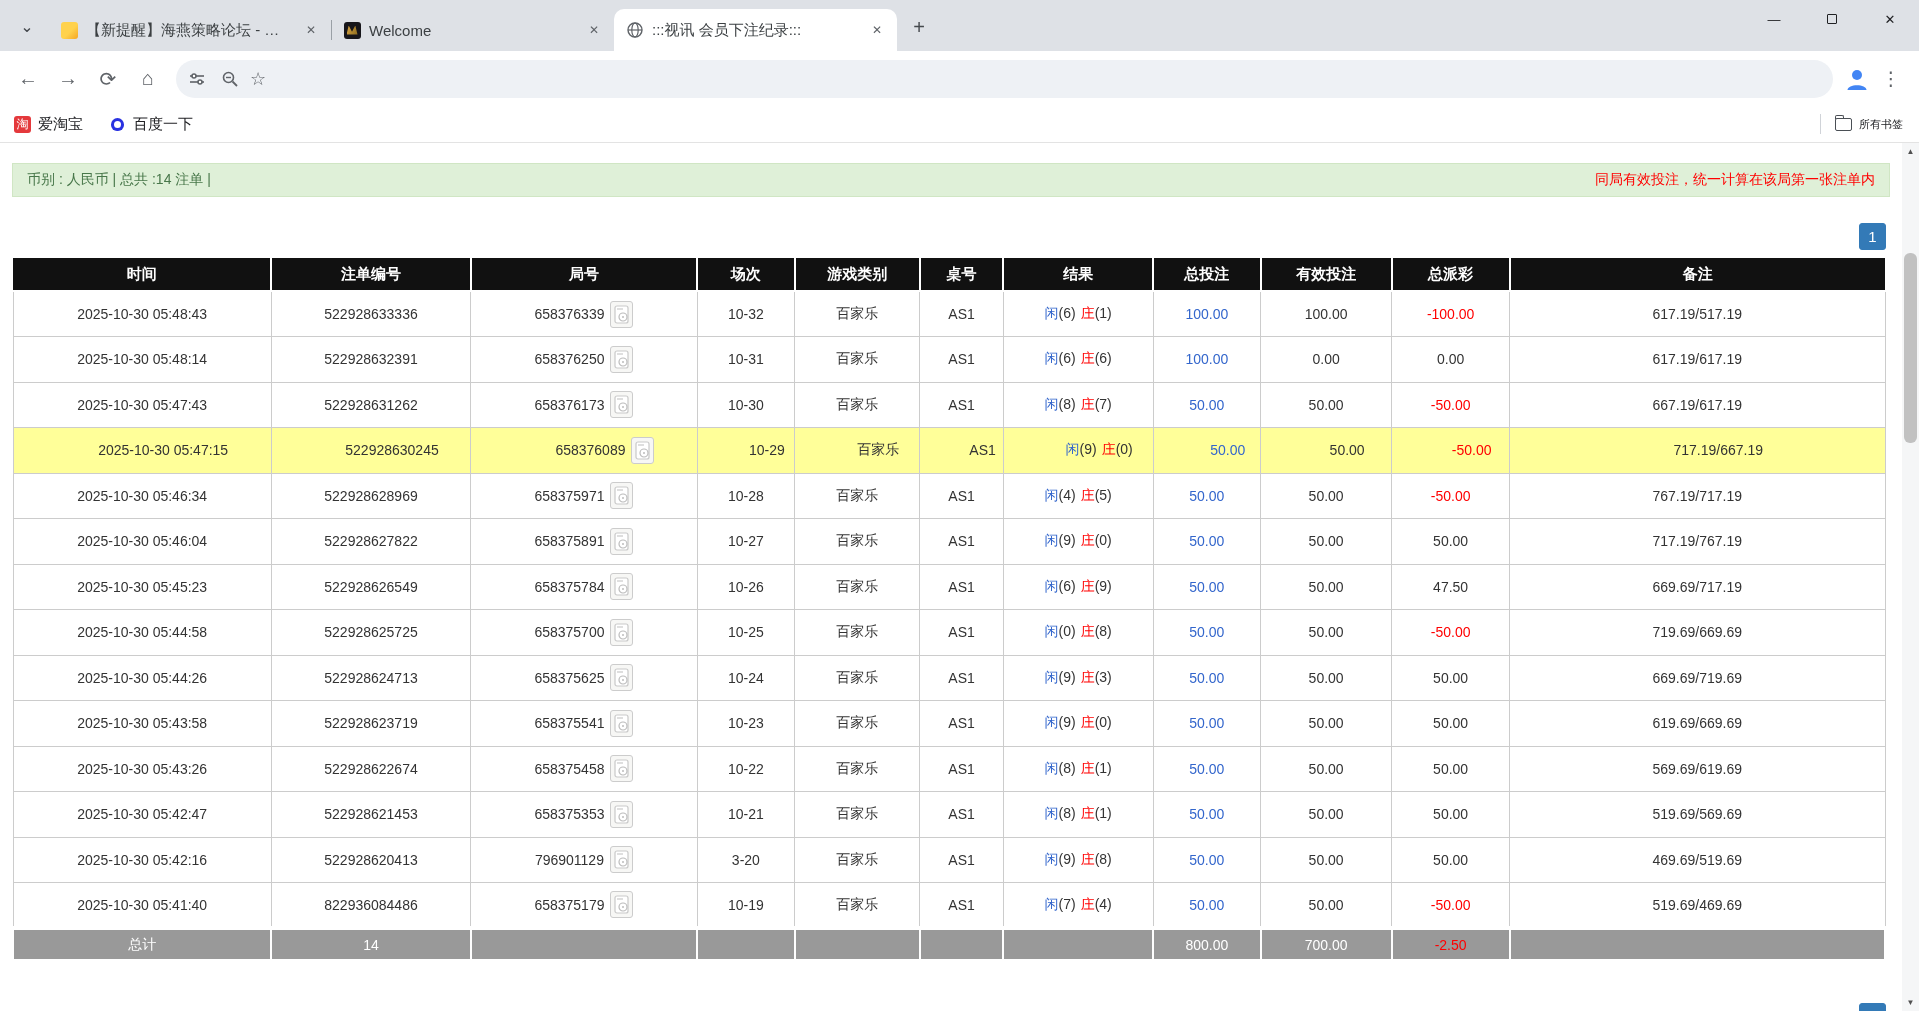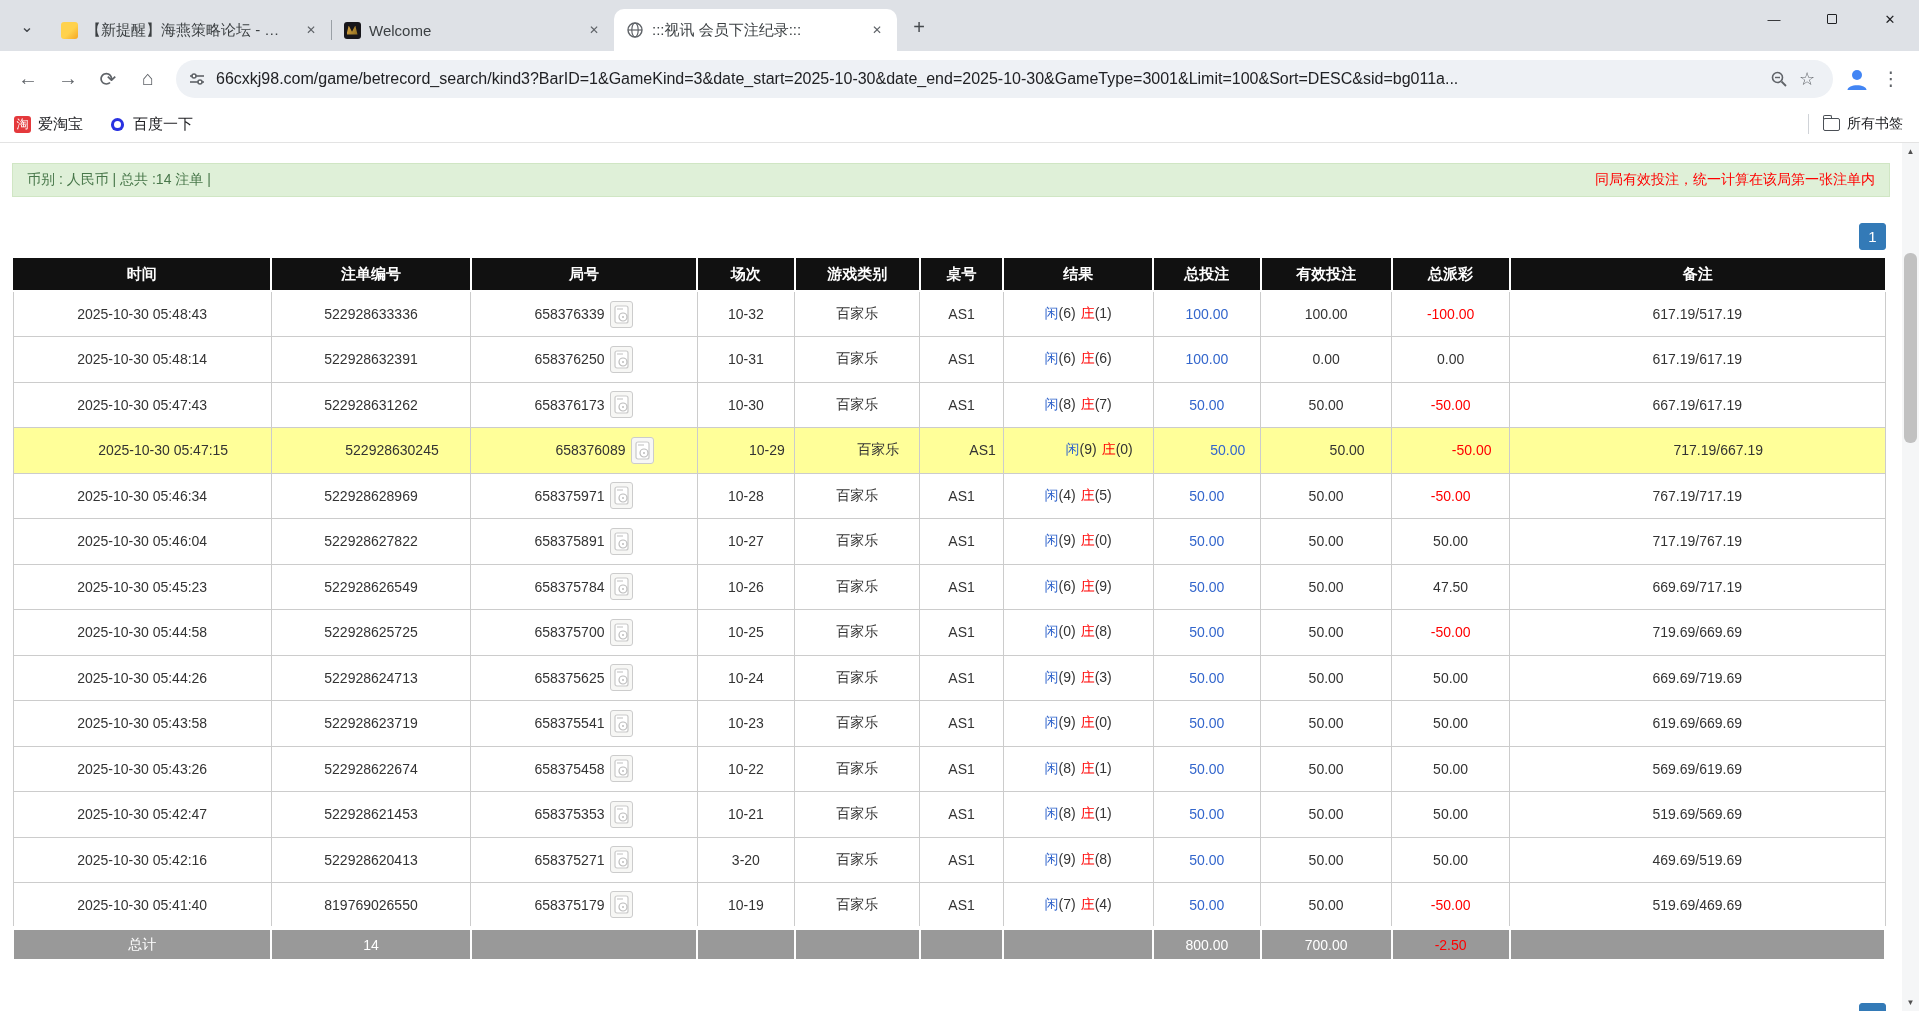--- a/index.html
+++ b/index.html
@@ -51,21 +51,21 @@
   .bm-ico { width:17px; height:17px; margin-right:7px; flex:none; }
   .tb-ico { background:#e4393c; border-radius:3px; color:#fff; font-size:12px; line-height:17px; text-align:center; }
   .bd-ico { position:relative; }
   .bd-ico .paw { position:absolute; left:2px; top:2px; width:13px; height:13px; background:#2932e1; border-radius:50% 50% 46% 46%; }
   .bd-ico .paw::before { content:""; position:absolute; left:3px; top:3px; width:7px; height:7px; border-radius:50%; background:#fff; }
   .bm-right { margin-left:auto; display:flex; align-items:center; }
   .bm-divider { width:1px; height:20px; background:#d0d3d8; margin-right:14px; }
   .folder-ico { width:17px; height:13px; border:1.4px solid #4a4f55; border-radius:2px; position:relative; margin-right:7px; }
   .folder-ico::before { content:""; position:absolute; left:-1px; top:-4px; width:7px; height:3px;
                         border:1.4px solid #4a4f55; border-bottom:none; border-radius:2px 2px 0 0; }
-  .bm-all { font-size:14px; color:#202124; cursor:pointer; display:flex; align-items:center; }
+  .bm-all { font-size:11px; color:#202124; cursor:pointer; display:flex; align-items:center; }
 
   
   .page { position:relative; height:868px; background:#fff; margin-right:17px; overflow:hidden; }
 
   .info-bar { margin:20px 12px 0 12px; height:34px; background:#dff0d8; border:1px solid #d0e6c4;
               display:flex; align-items:center; justify-content:space-between; padding:9px 14px; }
   .info-left { font-size:14px; color:#48774a; }
   .info-right { font-size:14px; color:#ff0000; }
 
   .pager-top { display:flex; justify-content:flex-end; margin:26px 16px 8px 0; }
@@ -157,21 +157,20 @@
       <span class="tune-icon">
         <svg width="18" height="18" viewBox="0 0 18 18">
             <g stroke="#5f6368" stroke-width="1.6" fill="none">
               <line x1="2" y1="6" x2="16" y2="6"></line>
               <line x1="2" y1="12" x2="16" y2="12"></line>
               <circle cx="6" cy="6" r="2" fill="#fff"></circle>
               <circle cx="12" cy="12" r="2" fill="#fff"></circle>
             </g>
           </svg>
       </span>
-      <span class="url-text">66cxkj98.com/game/betrecord_search/kind3?BarID=1&amp;GameKind=3&amp;date_start=2025-10-30&amp;date_end=2025-10-30&amp;GameType=3001&amp;Limit=100&amp;Sort=DESC&amp;sid=bg011a...</span>
       <span class="omni-icon">
         <svg width="18" height="18" viewBox="0 0 18 18">
             <circle cx="7.5" cy="7.5" r="5" fill="none" stroke="#5f6368" stroke-width="1.6"></circle>
             <line x1="11.5" y1="11.5" x2="16" y2="16" stroke="#5f6368" stroke-width="1.8"></line>
             <line x1="5" y1="7.5" x2="10" y2="7.5" stroke="#5f6368" stroke-width="1.4"></line>
           </svg>
       </span>
       <span class="omni-icon">☆</span>
     </div>
 
@@ -567,21 +566,21 @@
     <td class="blue">50.00</td>
     <td>50.00</td>
     <td>50.00</td>
     <td>519.69/569.69</td>
   </tr>
           <tr>
     <td>2025-10-30 05:42:16</td>
     <td>522928620413</td>
     <td>
       <span class="round-wrap">
-        <span>658375271</span>
+        <span>796901129</span>
         <button class="video-btn">
           <svg width="15" height="19" viewBox="0 0 15 19">
                     <rect x="1" y="1" width="13" height="17" rx="2" fill="#fff" stroke="#c9c9c9" stroke-width="1.2"></rect>
                     <circle cx="9" cy="12" r="4" fill="none" stroke="#bcbcbc" stroke-width="1.2"></circle>
                     <circle cx="9" cy="12" r="1" fill="#bcbcbc"></circle>
                     <line x1="3" y1="4" x2="9" y2="4" stroke="#c9c9c9" stroke-width="1.2"></line>
                   </svg>
         </button>
       </span>
     </td>
@@ -591,21 +590,21 @@
     <td>
       <span class="res-player">闲</span><span class="res-score">(9)</span><span class="res-gap"></span><span class="res-banker">庄</span><span class="res-score">(8)</span>
     </td>
     <td class="blue">50.00</td>
     <td>50.00</td>
     <td>50.00</td>
     <td>469.69/519.69</td>
   </tr>
           <tr>
     <td>2025-10-30 05:41:40</td>
-    <td>819769026550</td>
+    <td>822936084486</td>
     <td>
       <span class="round-wrap">
         <span>658375179</span>
         <button class="video-btn">
           <svg width="15" height="19" viewBox="0 0 15 19">
                     <rect x="1" y="1" width="13" height="17" rx="2" fill="#fff" stroke="#c9c9c9" stroke-width="1.2"></rect>
                     <circle cx="9" cy="12" r="4" fill="none" stroke="#bcbcbc" stroke-width="1.2"></circle>
                     <circle cx="9" cy="12" r="1" fill="#bcbcbc"></circle>
                     <line x1="3" y1="4" x2="9" y2="4" stroke="#c9c9c9" stroke-width="1.2"></line>
                   </svg>

